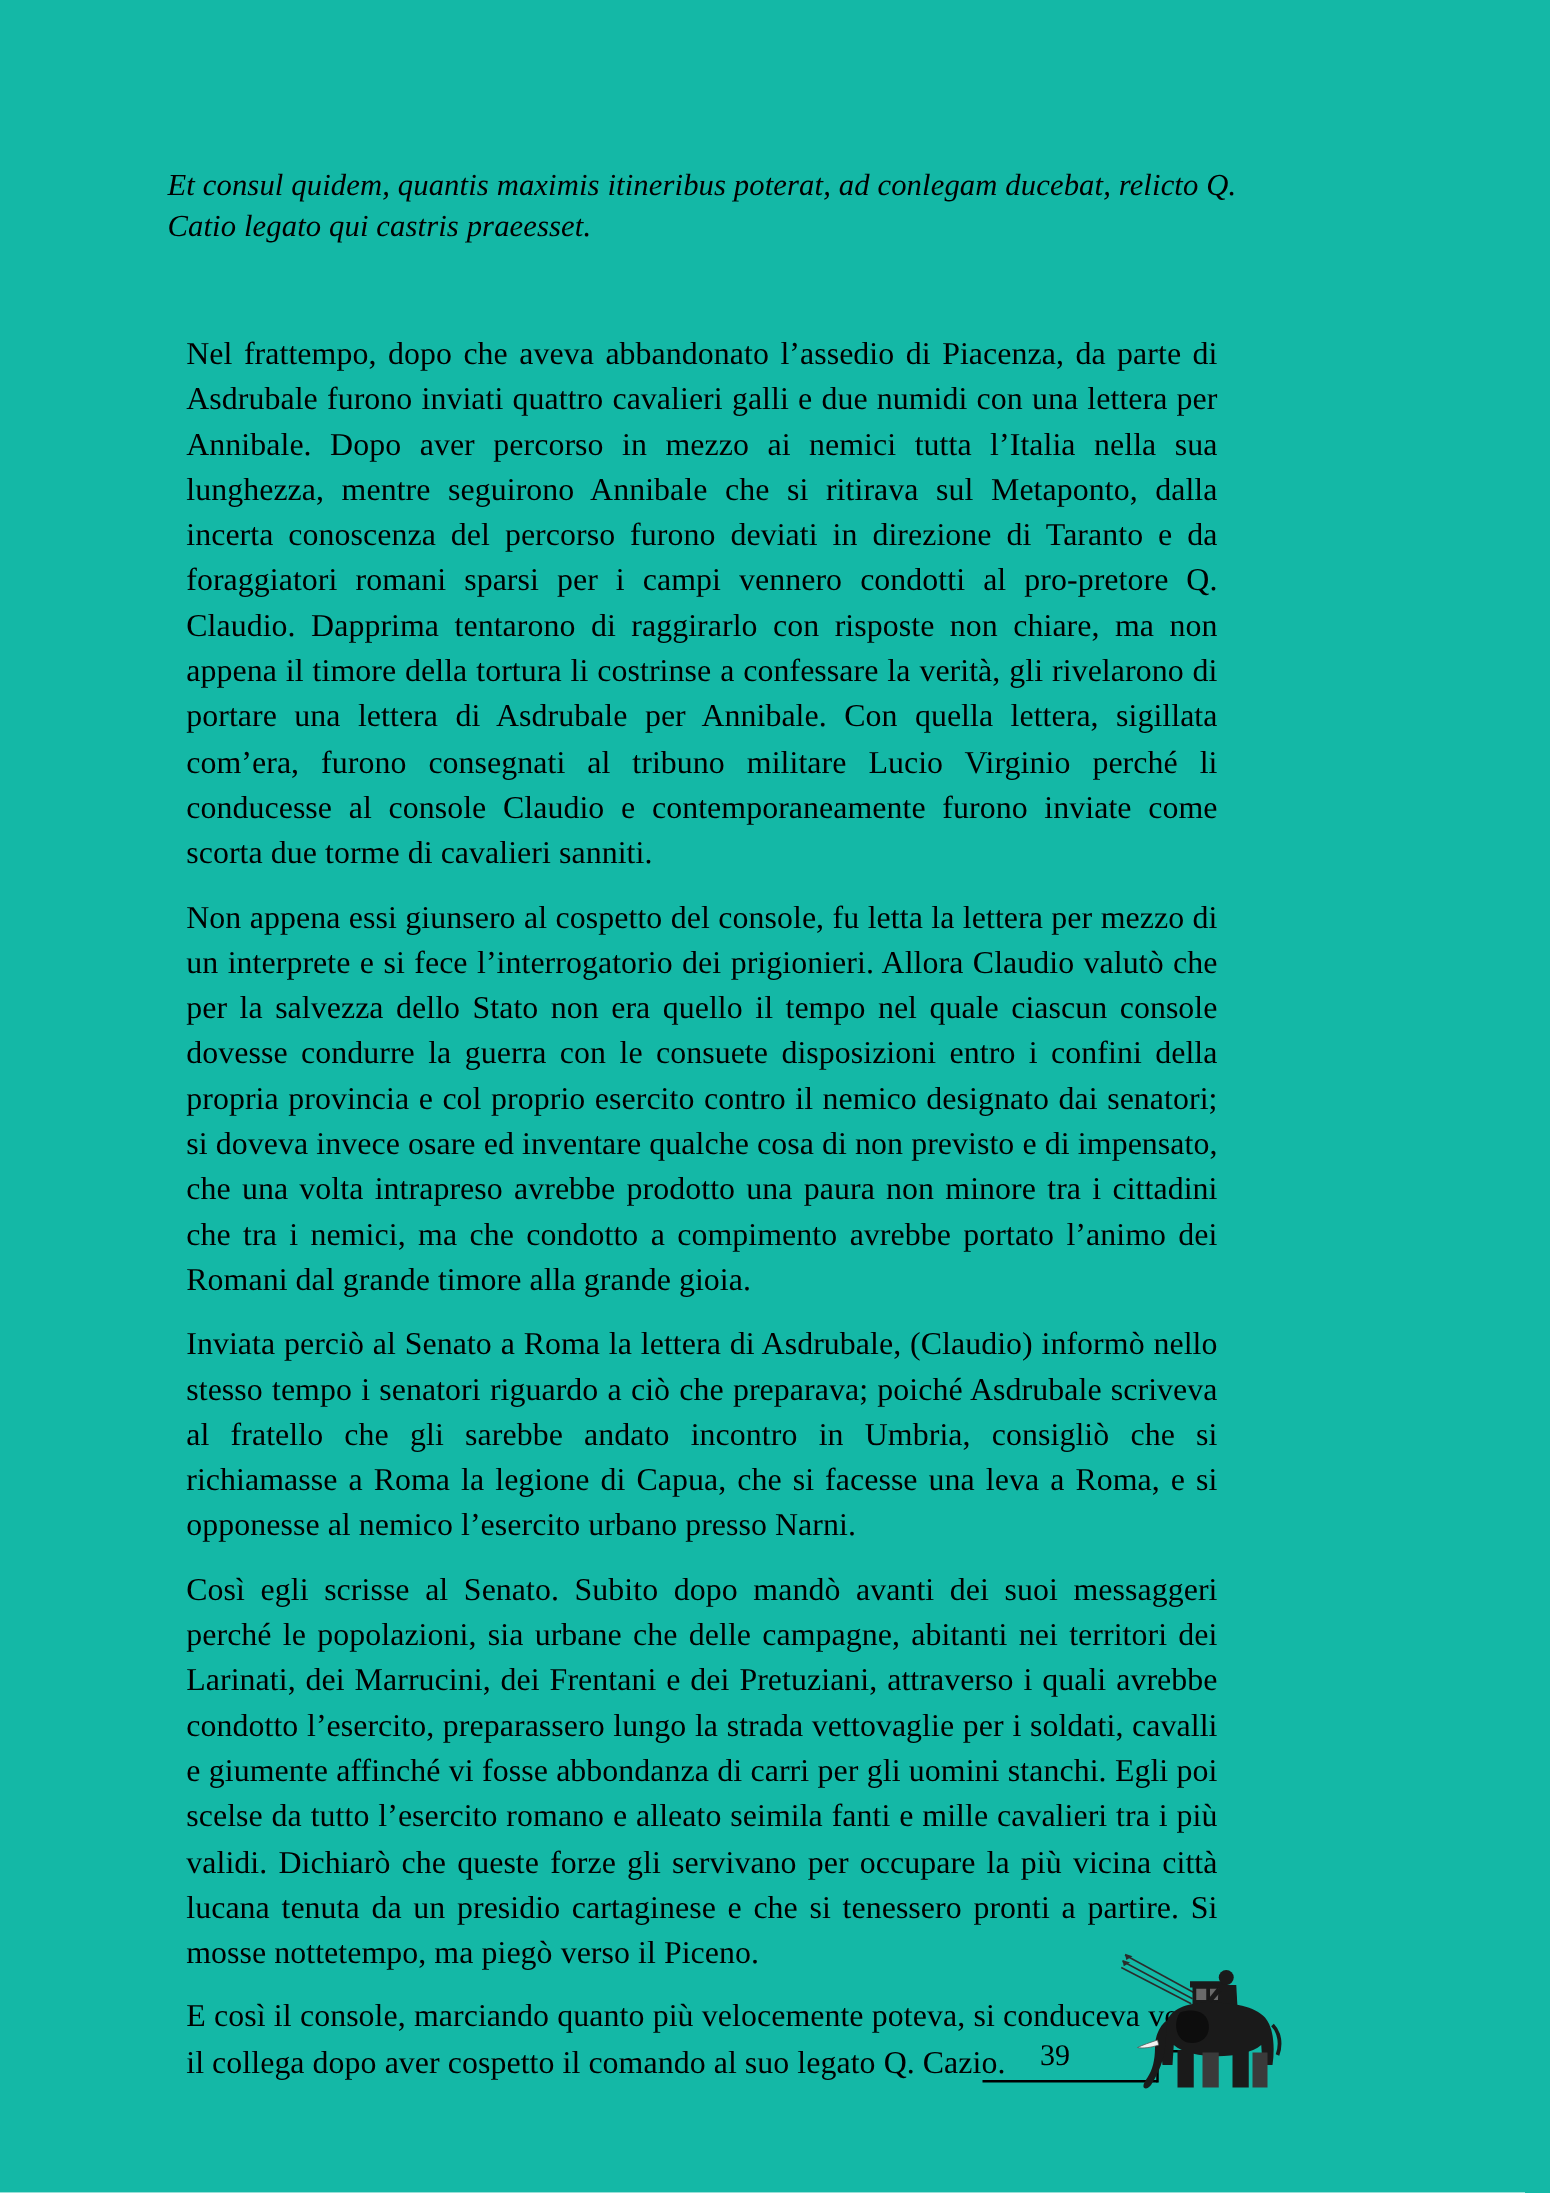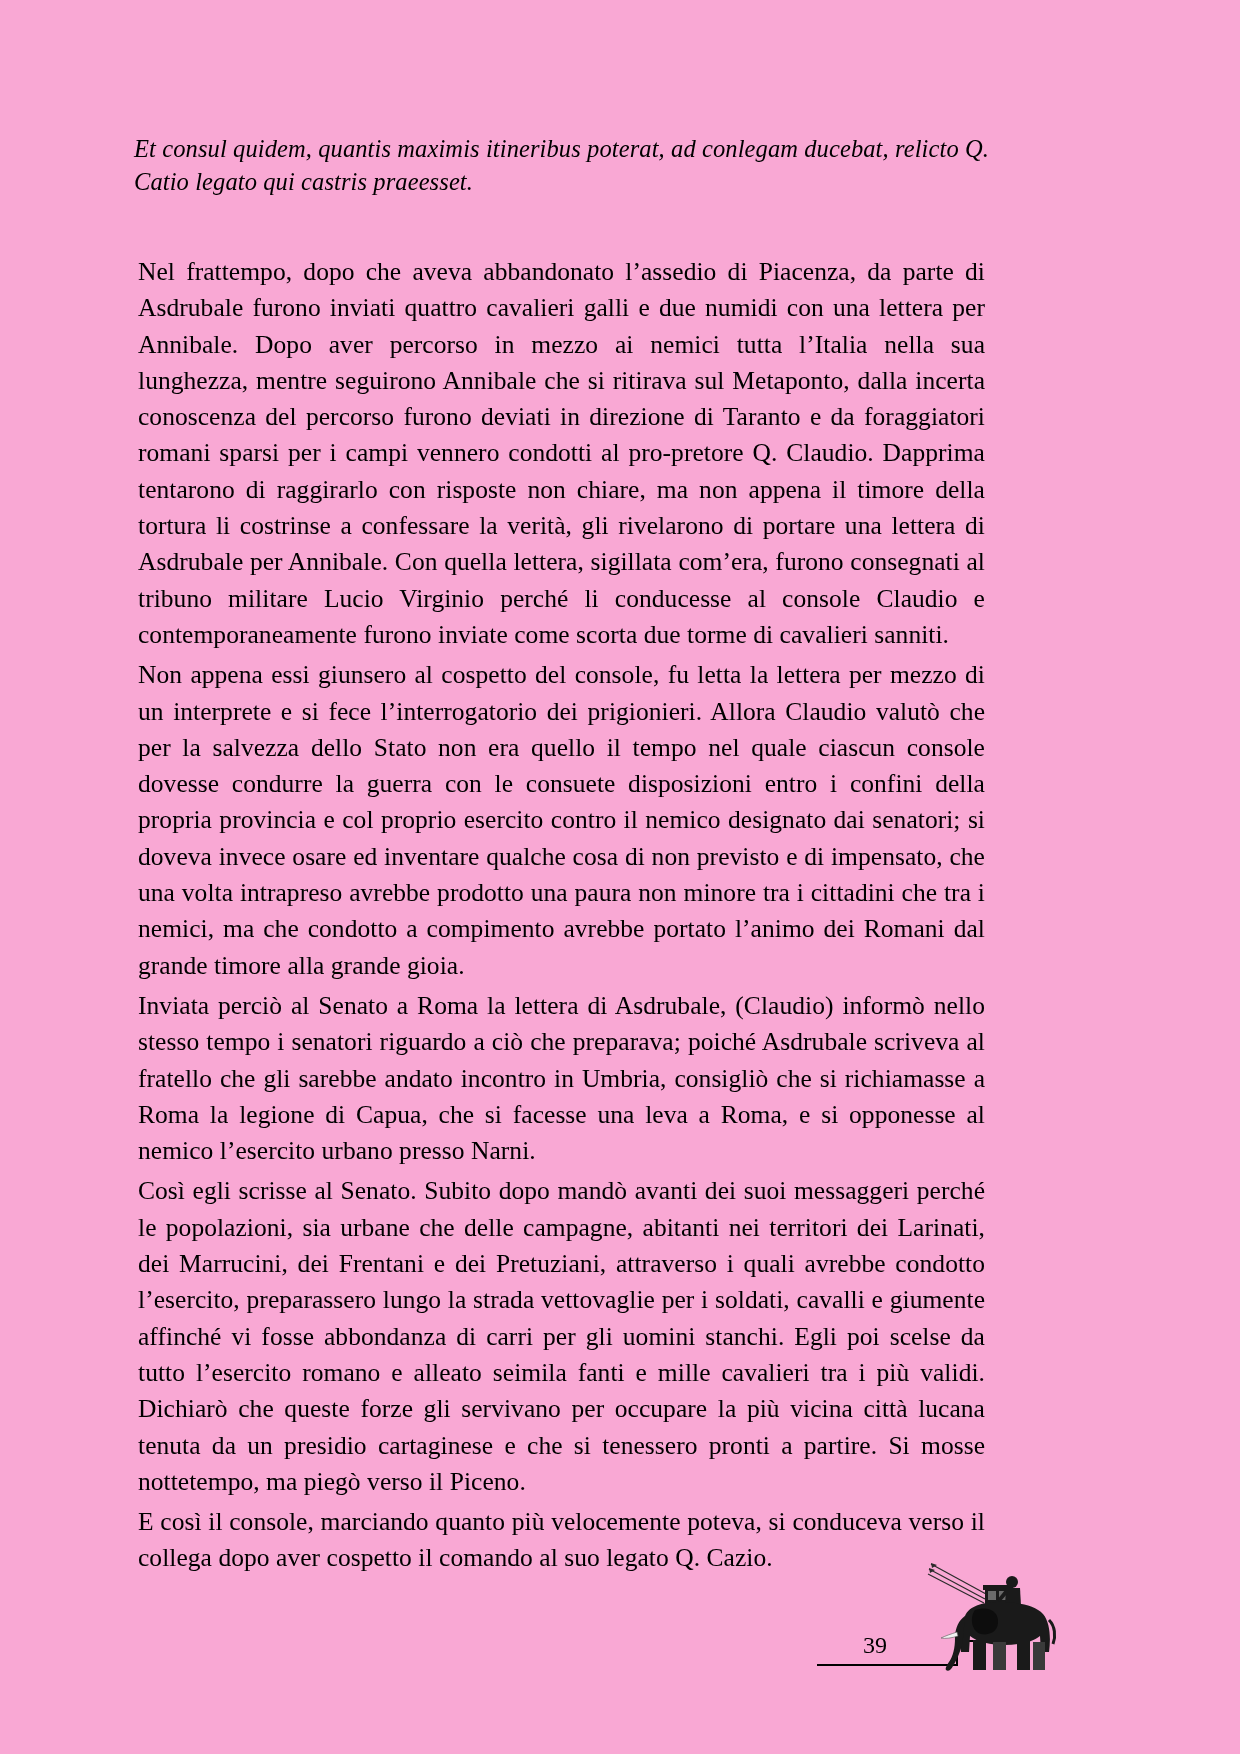--- a/index.html
+++ b/index.html
@@ -4,21 +4,21 @@
 <style>
   html, body {
     margin: 0;
     padding: 0;
     background: #ffffff;
   }
   .page {
     position: relative;
     width: 1240px;
     height: 1754px;
-    background: #f9a8d4;
+    background: #14b8a6;
     overflow: hidden;
     font-family: "Liberation Serif", "DejaVu Serif", serif;
     color: #000000;
   }
   .content {
     position: absolute;
     left: 134px;
     top: 132px;
     width: 855px;
   }
@@ -36,27 +36,27 @@
   }
   .body-block {
     font-size: 25.5px;
     line-height: 36.3px;
     text-align: justify;
     text-align-last: left;
     hyphens: manual;
     letter-spacing: 0.05px;
   }
   .body-block p {
-    margin: 4px;
+    margin: 15px;
     text-indent: 0;
   }
   
   .folio-wrap {
     position: absolute;
-    left: 817px;
+    left: 786px;
     top: 1570px;
     width: 240px;
     height: 160px;
   }
   .folio-num {
     position: absolute;
     left: 46px;
     top: 62px;
     font-size: 24px;
     line-height: 26px;

